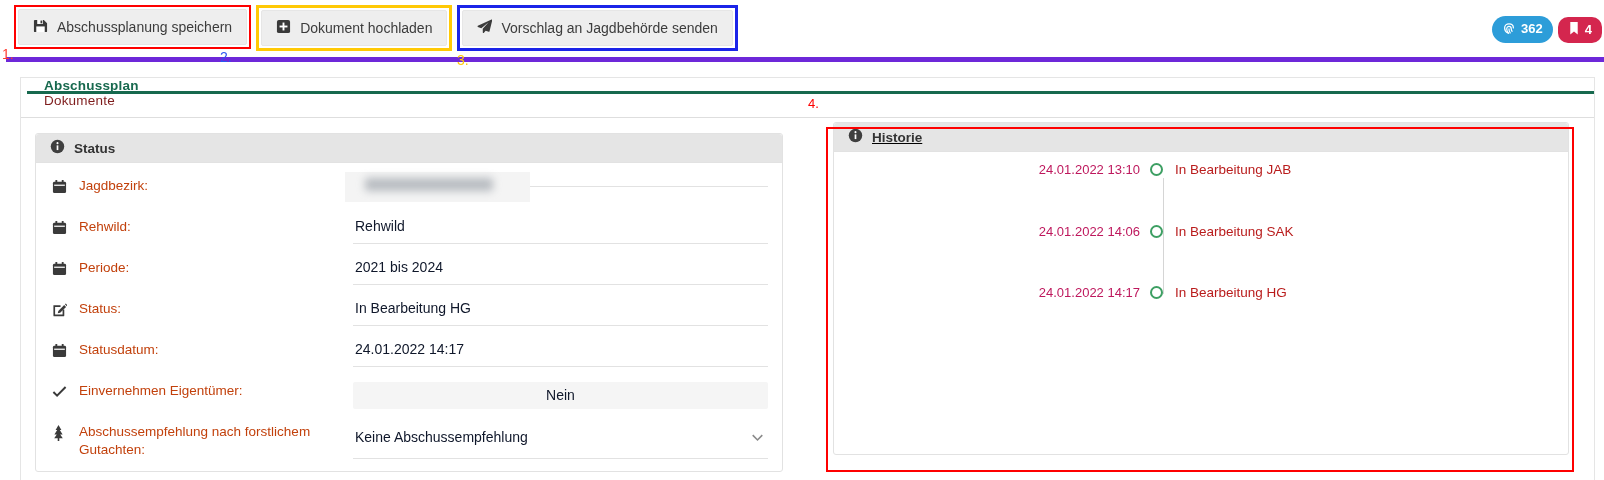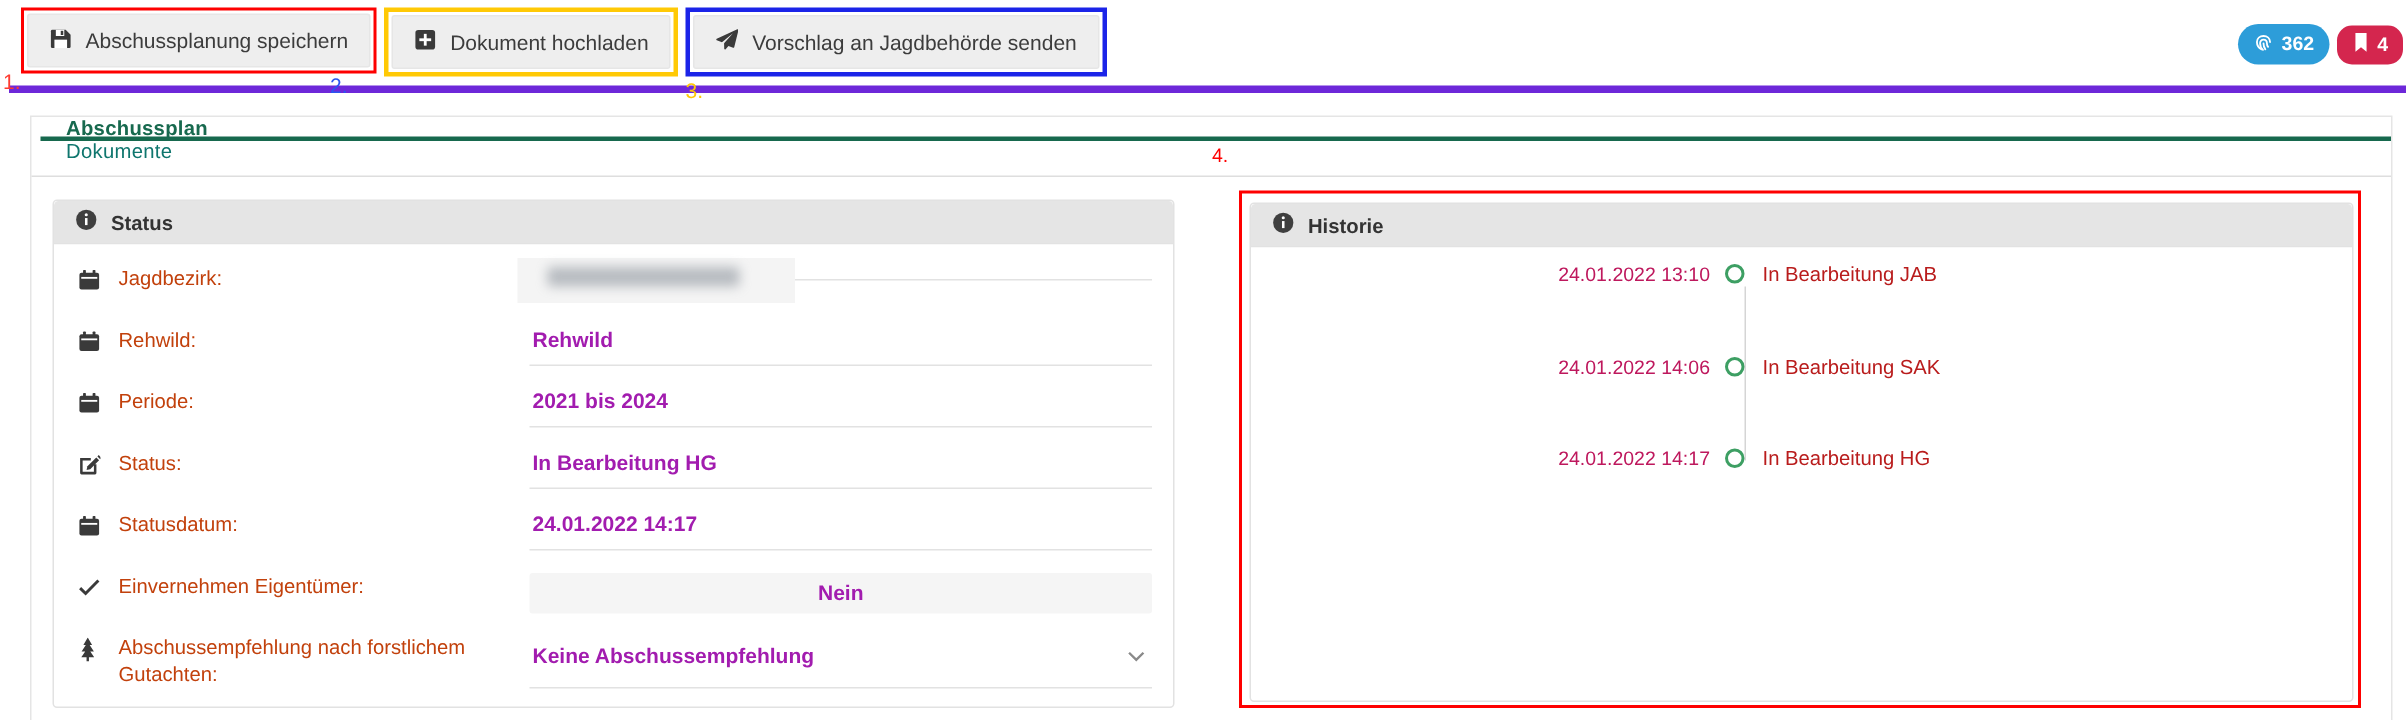--- a/index.html
+++ b/index.html
@@ -30,42 +30,42 @@
   .badge-blue { background:#2d9dd9; }
   .badge-red  { background:#d4264e; border-radius:10px; }
 
   
   .card { position:absolute; left:20px; top:77px; width:1575px; height:500px;
           background:#fff; border:1px solid #e5e5e5; }
   .tabs { display:flex; height:40px; border-bottom:1px solid #dedede; padding-left:6px;flex-direction:column; }
   .tab  { display:flex; align-items:center; padding:0 17px; font-size:13.5px;
           cursor:pointer; position:relative; letter-spacing:.2px; }
   .tab.active { color:#17694e; font-weight:700; }
-  .tab.inactive { color:#0f766e; }
+  .tab.inactive { color:#7f1d1d; }
   .tab.active::after { content:""; position:absolute; left:0; right:0; bottom:-1px;
                        height:3px; background:#17694e; }
 
   
   .panel { position:absolute; background:#fff; border:1px solid #e2e2e2; border-radius:3px; }
   #status-panel  { left:35px;  top:133px; width:748px; height:339px; }
-  #history-panel { left:833px; top:135px; width:736px; height:333px; }
+  #history-panel { left:833px; top:122px; width:736px; height:333px;text-decoration:underline; }
   .panel-header { height:29px; background:#e5e5e5; border-bottom:1px solid #e2e2e2;
                   display:flex; align-items:center; gap:9px; padding:0 14px;
                   font-size:13.5px; font-weight:700; color:#333;
                   border-radius:3px 3px 0 0; }
   .red-frame { position:absolute; left:826px; top:127px; width:748px; height:345px;
                border:2px solid #fe0000; pointer-events:none; z-index:4; }
 
   
   .fields { padding:14px 14px 0 16px; }
   .frow { display:flex; align-items:flex-start; height:41px; }
   .ficon { width:17px; padding-top:2px; flex:0 0 17px; }
   .flabel { width:284px; padding-left:10px; font-size:13.5px; color:#c2410c; line-height:1.35; }
-  .fvalue { flex:1; font-size:14px; color:#a21caf; border-bottom:1px solid #e2e2e2;
-            padding:0 2px 9px 2px; position:relative;font-weight:bold; }
+  .fvalue { flex:1; font-size:14px; color:#0f172a; border-bottom:1px solid #e2e2e2;
+            padding:0 2px 9px 2px; position:relative; }
   .fvalue.boxed { border-bottom:none; background:#f5f5f5; text-align:center;
                   padding:5px 0 6px 0; border-radius:2px; }
   .fvalue.dropdown { display:flex; align-items:flex-start; justify-content:space-between;
                      cursor:pointer; margin-top:6px; }
   .redact-patch { position:absolute; left:-8px; top:-5px; width:185px; height:30px; background:#f4f4f4; }
   .redact-blob { position:absolute; left:12px; top:1px; width:128px; height:13px;
                  background:#858d96; border-radius:2px; filter:blur(4px); opacity:.55; }
 
   
   .tl-body { position:relative; height:302px; }

